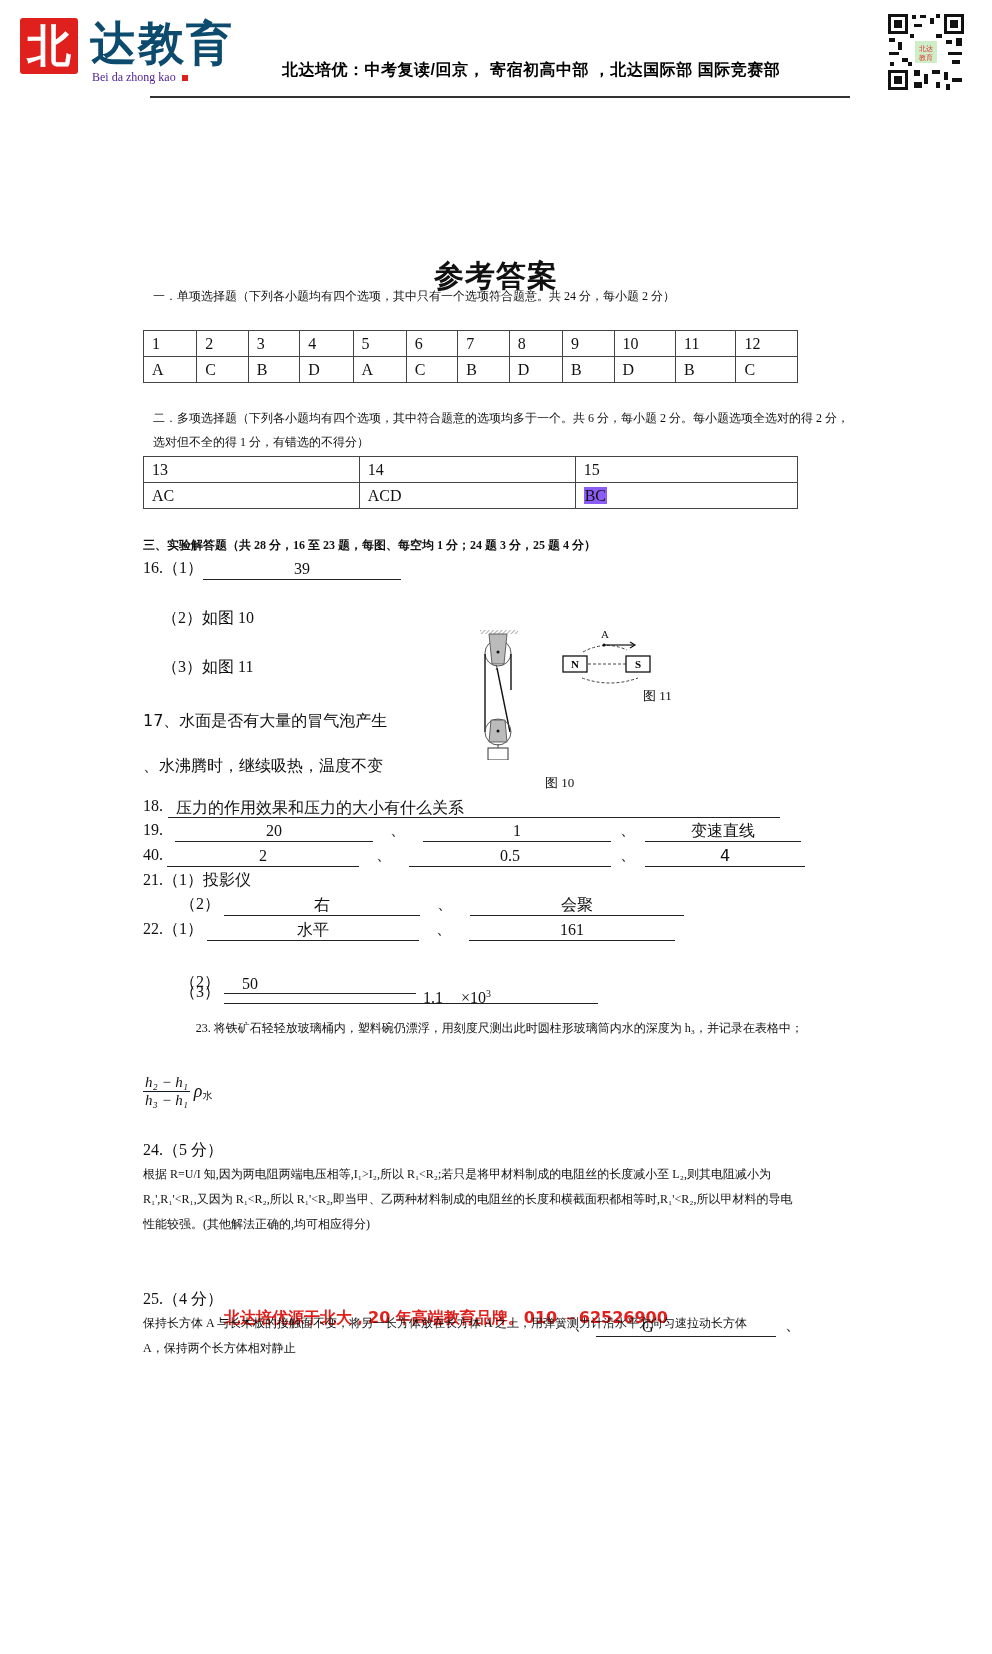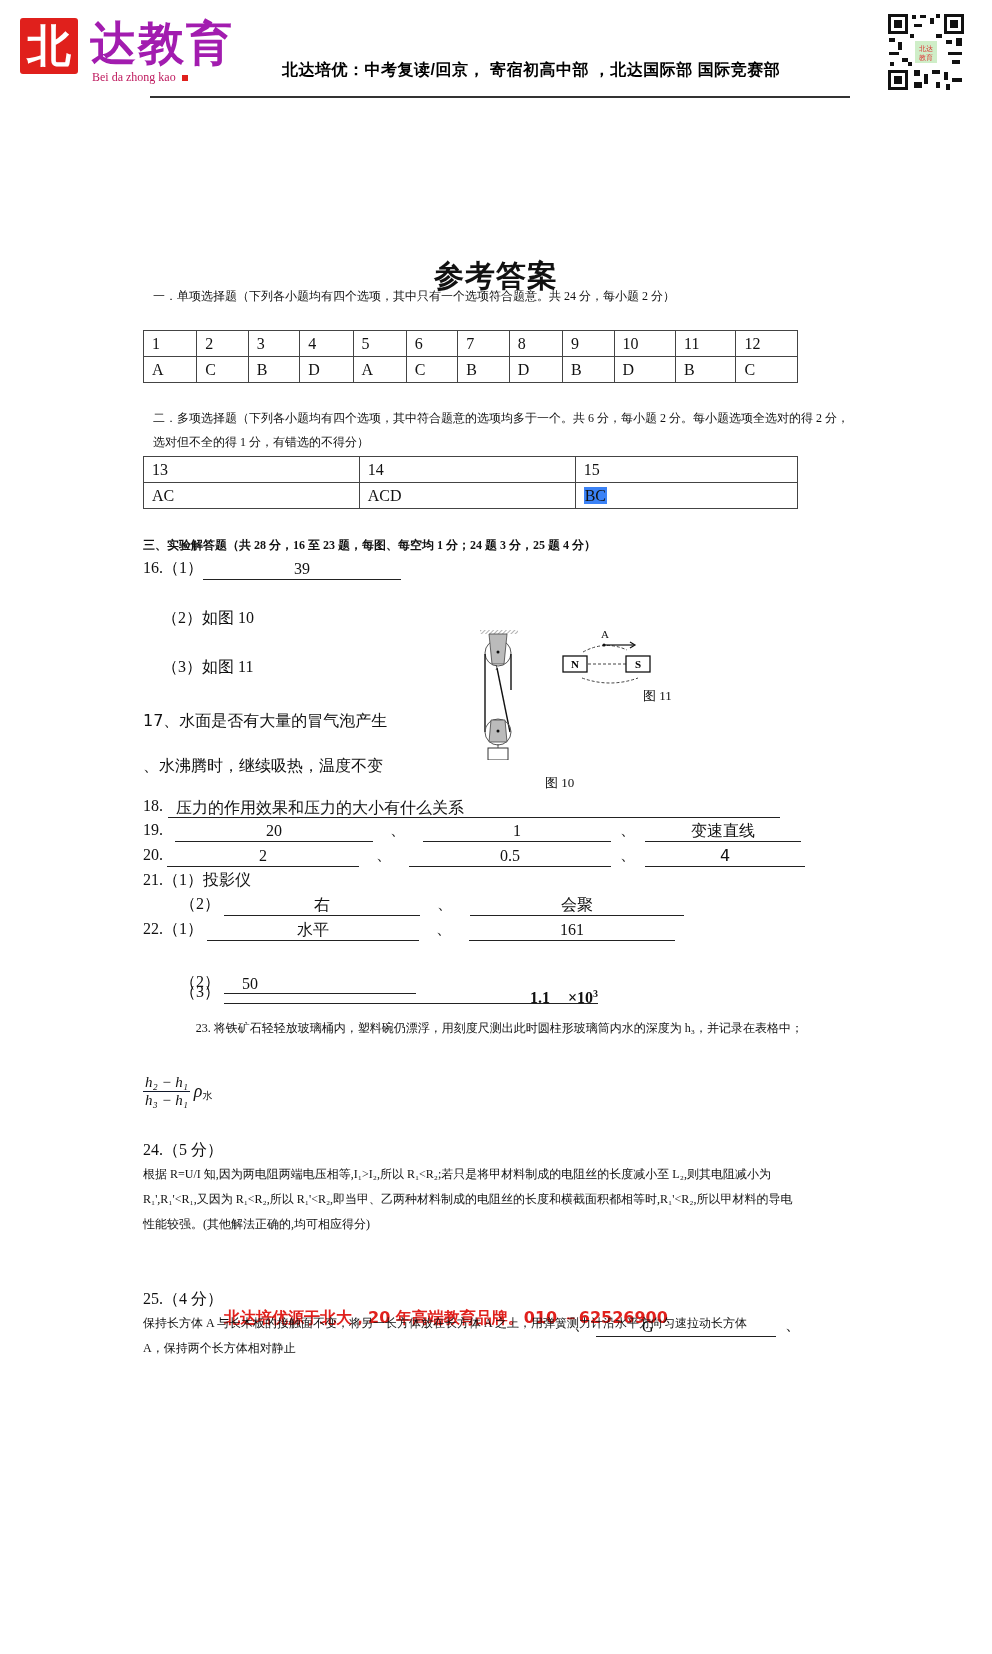--- a/index.html
+++ b/index.html
@@ -3,35 +3,35 @@
 <meta charset="utf-8">
 <style>
   html, body { margin:0; padding:0; background:#ffffff; }
   body { width:992px; height:1654px; position:relative; overflow:hidden;
          font-family:"Liberation Serif", "DejaVu Serif", serif; color:#111; }
   .abs { position:absolute; }
   
   .logo-box { left:20px; top:18px; width:58px; height:56px; background:#e0201c; border-radius:3px;
               color:#fff; font-size:44px; font-weight:bold; text-align:center; line-height:56px;
               font-family:"DejaVu Serif", serif; }
-  .logo-text { left:90px; top:16px; font-size:46px; color:#a21caf; font-weight:bold; letter-spacing:2px;
+  .logo-text { left:90px; top:16px; font-size:46px; color:#0c4a6e; font-weight:bold; letter-spacing:2px;
                font-family:"DejaVu Serif", serif; line-height:54px; }
-  .logo-sub { left:92px; top:70px; font-size:12px; color:#be185d; font-family:"Liberation Serif", serif; }
+  .logo-sub { left:92px; top:70px; font-size:12px; color:#4c1d95; font-family:"Liberation Serif", serif; }
   .logo-sub .sq { display:inline-block; width:6px; height:6px; background:#e0201c; margin-left:6px; vertical-align:middle; }
   .slogan { left:282px; top:60px; font-size:16px; color:#000000; font-weight:bold; font-family:Liberation Sans, sans-serif; white-space:nowrap; letter-spacing:0.5px; }
   .header-rule { left:150px; top:96px; width:700px; height:2px; background:#333; }
   .qr { left:886px; top:12px; width:80px; height:80px; }
   
   .title { left:0; width:992px; top:256px; text-align:center; font-size:30px; font-family:"DejaVu Sans", sans-serif; font-weight:bold; letter-spacing:1px; }
   .para { left:153px; width:700px; font-size:12px; line-height:24px; }
   .sans { font-family:"DejaVu Sans", sans-serif; }
   .bold { font-weight:bold; }
   table.ans { position:absolute; border-collapse:collapse; font-size:16px; }
   table.ans td { border:1.5px solid #444; padding:1px 8px; height:23px; text-align:left; vertical-align:middle; }
-  .hl { background:#3b82f6; padding:0 1px; }
+  .hl { background:#8b5cf6; padding:0 1px; }
   .line { display:inline-block; border-bottom:1.5px solid #222; text-align:center; height:20px; line-height:20px; vertical-align:bottom; }
   .row { left:153px; font-size:16px; white-space:nowrap; height:24px; line-height:24px; }
   .sep { display:inline-block; text-align:center; }
   .watermark { left:224px; top:1308px; font-size:16px; color:#e0201c; font-weight:bold; font-family:"DejaVu Sans", sans-serif; white-space:nowrap; }
   .caption { font-size:13px; }
 </style>
 </head>
 <body>
 
 <div class="abs logo-box"><span>北</span></div>
@@ -191,21 +191,21 @@
 <div class="abs row" style="top:818px; left:143px;">
   <span>19.</span>
   <span class="line" style="width:198px; margin-left:8px;">20</span>
   <span class="sep" style="width:42px;">、</span>
   <span class="line" style="width:188px;">1</span>
   <span class="sep" style="width:26px;">、</span>
   <span class="line sans" style="width:156px;">变速直线</span>
 </div>
 
 <div class="abs row" style="top:843px; left:143px;">
-  <span>20.</span>
+  <span>40.</span>
   <span class="line" style="width:192px;">2</span>
   <span class="sep" style="width:42px;">、</span>
   <span class="line" style="width:202px;">0.5</span>
   <span class="sep" style="width:26px;">、</span>
   <span class="line sans" style="width:160px;">4</span>
 </div>
 
 <div class="abs row" style="top:868px; left:143px;">21.（1）投影仪</div>
 <div class="abs row" style="top:892px; left:180px;">
   <span>（2）</span>
@@ -219,21 +219,21 @@
   <span class="line" style="width:212px;">水平</span>
   <span class="sep" style="width:42px;">、</span>
   <span class="line" style="width:206px;">161</span>
 </div>
 <div class="abs row" style="top:942px; left:180px;margin-top:28px;">
   <span>（2）</span>
   <span class="line" style="width:192px; text-align:left; padding-left:18px; box-sizing:border-box;">50</span>
 </div>
 <div class="abs row" style="top:980px; left:180px;">
   <span>（3）</span>
-  <span class="line" style="width:374px; text-align:right; padding-left:92px; box-sizing:border-box;font-weight:bold;"><span>1.1</span><span style="display:inline-block;width:18px;"></span><span>×10</span><sup style="font-size:10px;">3</sup></span>
+  <span class="line" style="width:374px; text-align:center; padding-left:92px; box-sizing:border-box;"><span>1.1</span><span style="display:inline-block;width:18px;"></span><span>×10</span><sup style="font-size:10px;">3</sup></span>
 </div>
 
 <div class="abs para" style="top:1016px; left:143px; width:660px;text-align:right;">23.  将铁矿石轻轻放玻璃桶内，塑料碗仍漂浮，用刻度尺测出此时圆柱形玻璃筒内水的深度为 h₃，并记录在表格中；</div>
 <div class="abs" style="left:143px; top:1074px; font-size:15px; font-style:italic;">
   <div style="display:inline-block; vertical-align:middle; text-align:center;">
     <div style="border-bottom:1px solid #0f172a; padding:0 2px;">h₂ − h₁</div>
     <div style="padding:0 2px;">h₃ − h₁</div>
   </div>
   <span style="font-size:18px; vertical-align:middle;">ρ</span><sub style="font-style:normal; font-size:10px;" class="sans">水</sub>
 </div>

